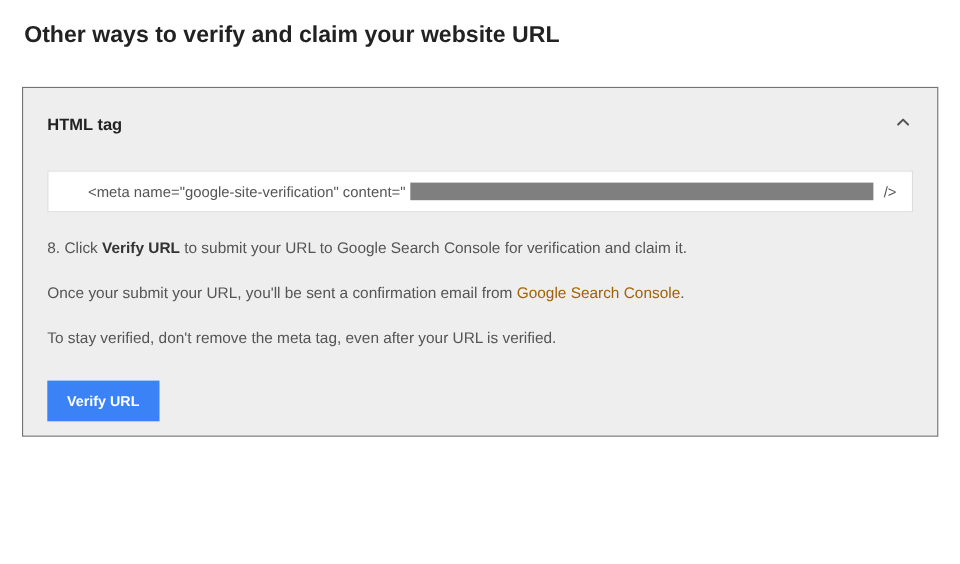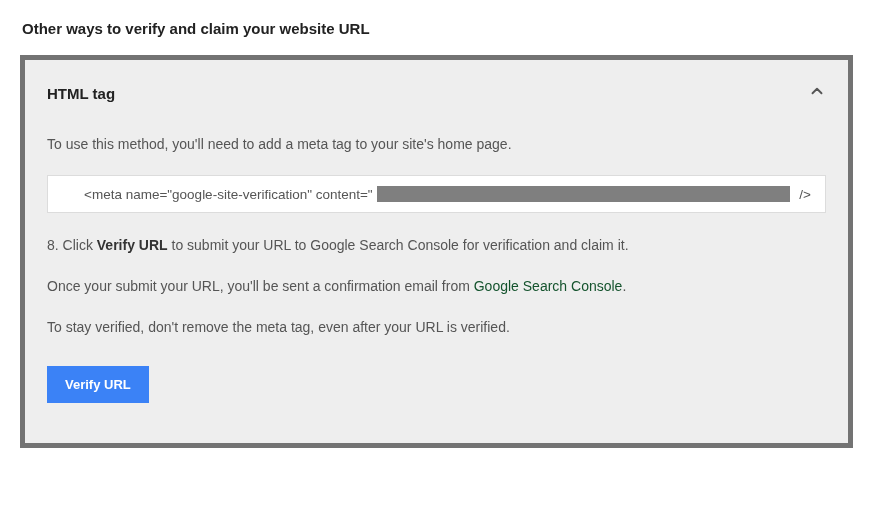--- a/index.html
+++ b/index.html
@@ -8,30 +8,30 @@
       padding: 0;
     }
     body {
       font-family: Arial, "Helvetica Neue", Helvetica, sans-serif;
       background: #ffffff;
       padding: 20px;
       color: #333;
       width: 873px;
     }
     .page-title {
-      font-size: 15px;
+      font-size: 21px;
       font-weight: bold;
       color: #222;
-      margin-bottom: 18px;
+      margin-bottom: 35px;
       margin-left: 2px;
     }
     .panel {
       background: #eeeeee;
-      border: 5px solid #737373;
-      padding: 22px 22px 40px 22px;
+      border: 1px solid #737373;
+      padding: 22px 22px 13px 22px;
     }
     .panel-header {
       display: flex;
       justify-content: space-between;
       align-items: center;
       cursor: pointer;
       margin-bottom: 30px;
     }
     .panel-header-title {
       font-size: 15px;
@@ -76,21 +76,21 @@
     }
     .code-suffix {
       white-space: pre;
       margin-left: 2px;
     }
     .bold {
       font-weight: bold;
       color: #333;
     }
     .link {
-      color: #14532d;
+      color: #a16207;
       text-decoration: none;
       cursor: pointer;
       text-align: right;
     }
     .button {
       display: inline-block;
       background: #3b82f6;
       color: #ffffff;
       font-size: 13px;
       font-weight: bold;
@@ -108,21 +108,20 @@
 <div class="panel">
   <div class="panel-header">
     <span class="panel-header-title">HTML tag</span>
     <span>
       <svg class="chevron" viewBox="0 0 24 24" fill="none" stroke="currentColor" stroke-width="2.5" stroke-linecap="round" stroke-linejoin="round">
         <polyline points="18 15 12 9 6 15"></polyline>
       </svg>
     </span>
   </div>
 
-  <div class="body-text para">To use this method, you'll need to add a meta tag to your site's home page.</div>
 
 
   <div class="code-box">
     <span class="code-prefix">&lt;meta name="google-site-verification" content="</span>
     <span class="code-redacted"></span>
     <span class="code-suffix"> /&gt;</span>
   </div>
 
   <div class="body-text para">
     <span>8. Click </span><span class="bold">Verify URL</span><span> to submit your URL to Google Search Console for verification and claim it.</span>

